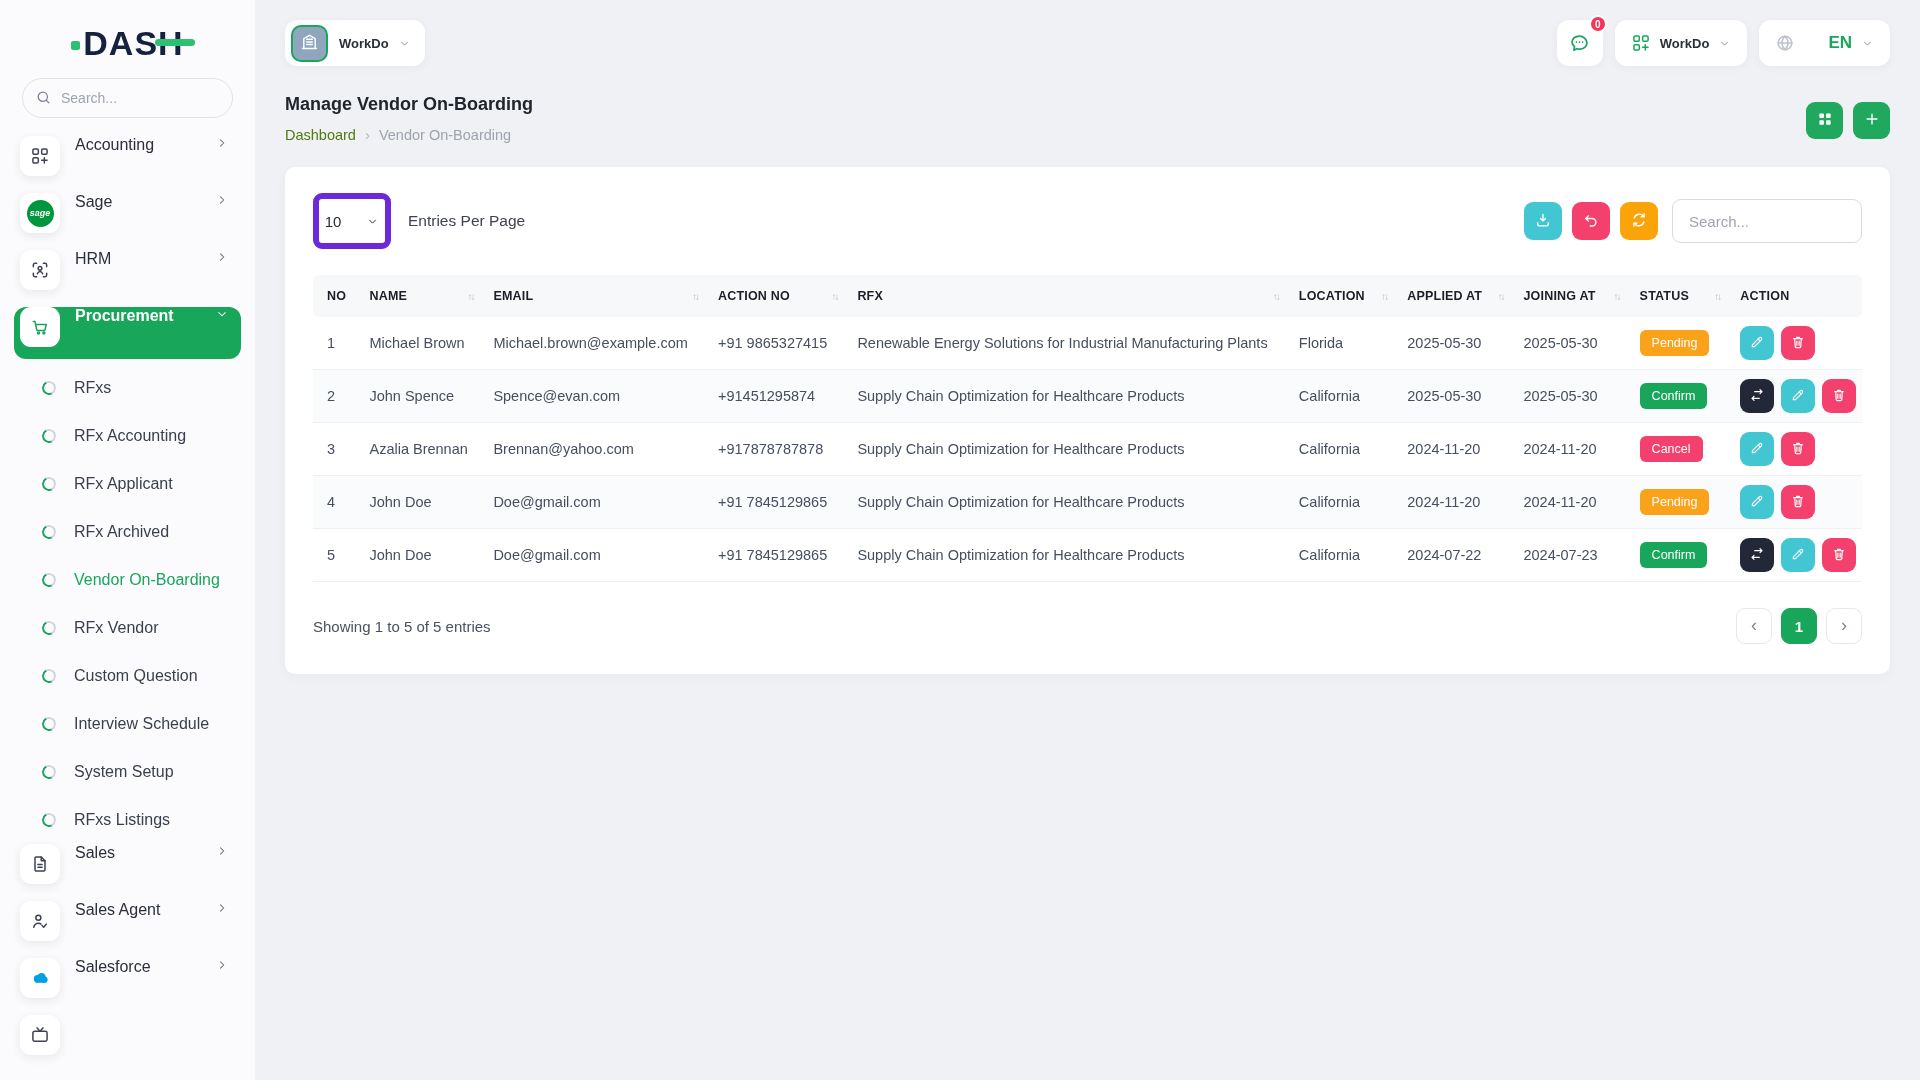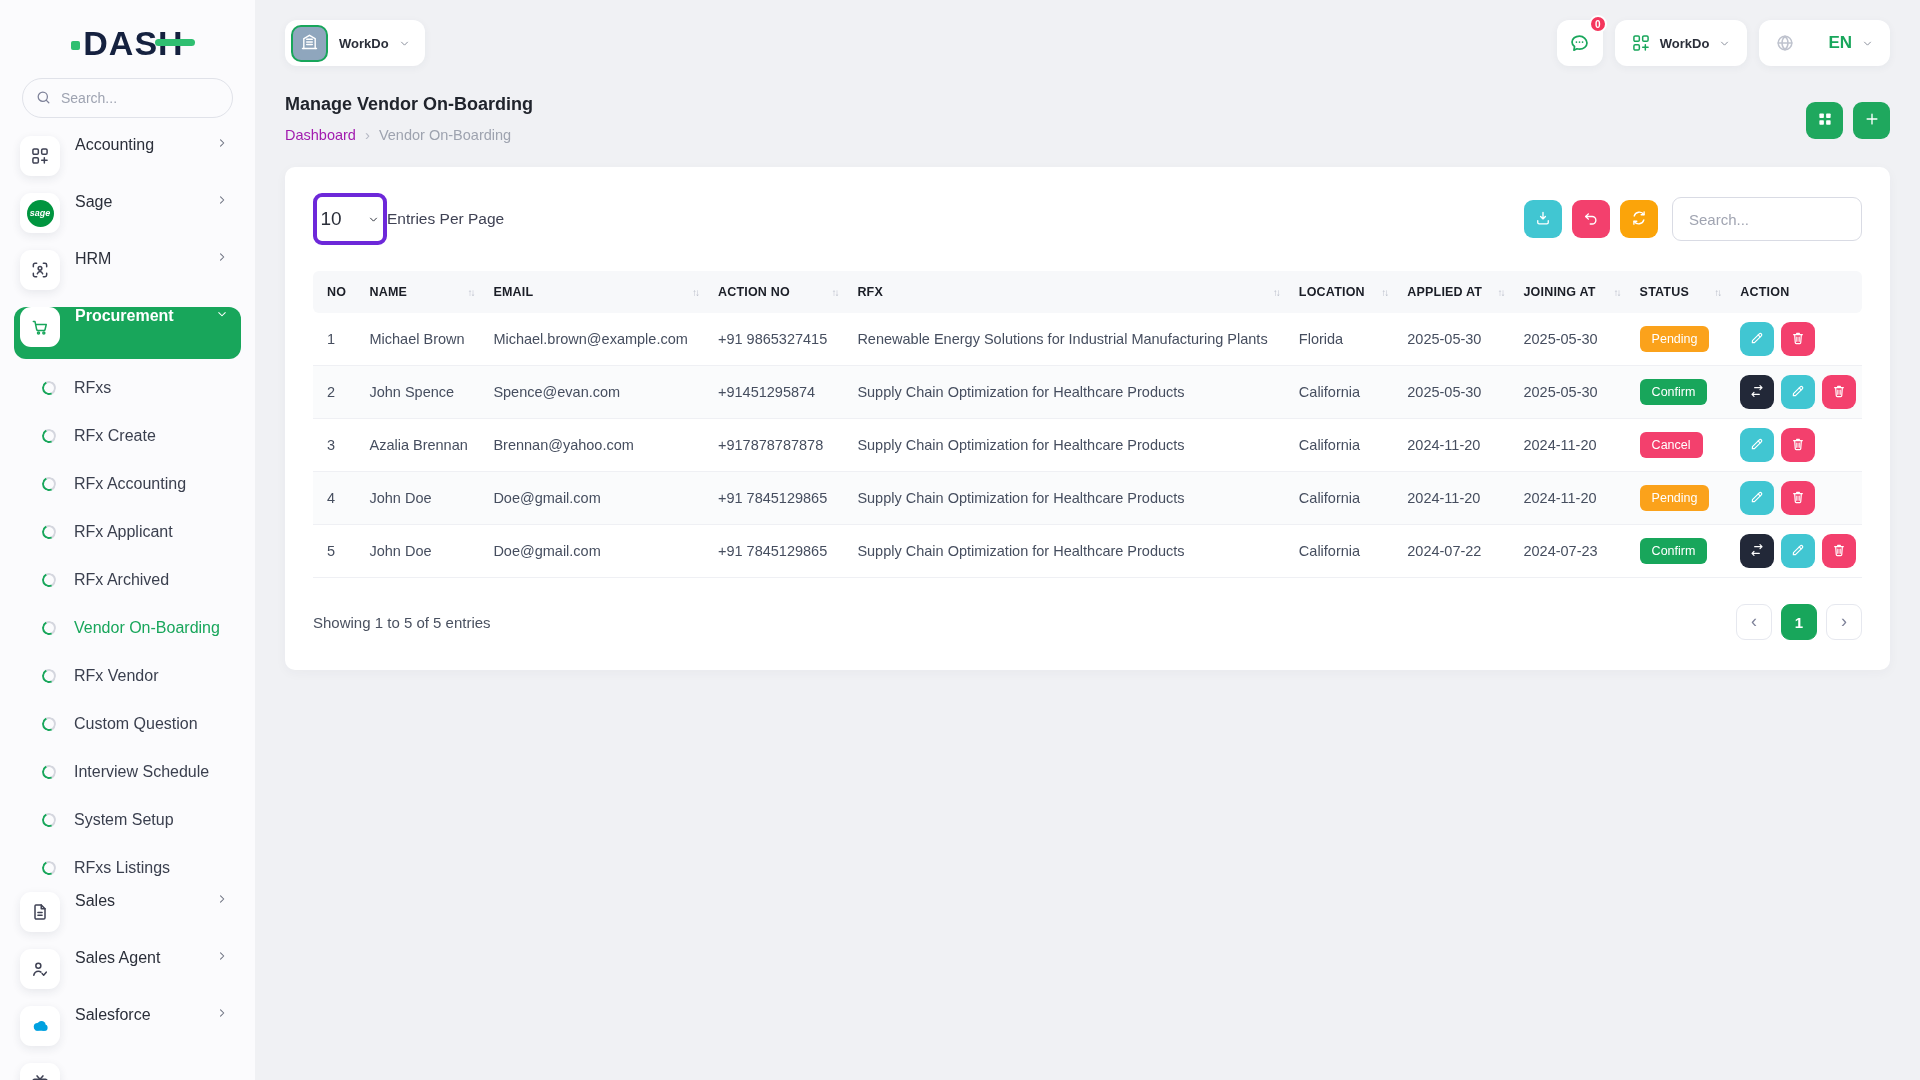--- a/index.html
+++ b/index.html
@@ -67,34 +67,34 @@
     background:#f4365c;color:#fff;font-size:10px;font-weight:700;display:flex;align-items:center;
     justify-content:center;border:2px solid #fff;box-sizing:border-box;padding:0 3px;}
   .g-ic{color:#18a65b;display:flex;margin-right:9px;}
   .g-ic svg{width:20px;height:20px;}
   .globe-ic{color:#bfc3ce;display:flex;margin-right:9px;}
   .globe-ic svg{width:20px;height:20px;}
   .lang-label{font-size:17px;font-weight:700;color:#18a65b;margin-left:24px;}
   .page-head{display:flex;justify-content:space-between;align-items:flex-start;padding:16px 30px 0;}
   .page-head h1{margin:0 0 11px;font-size:18px;font-weight:700;color:#20242c;}
   .crumbs{font-size:14.5px;display:flex;align-items:center;gap:9px;}
-  .crumbs a{color:#a21caf;text-decoration:none;cursor:pointer;}
+  .crumbs a{color:#4d7c0f;text-decoration:none;cursor:pointer;}
   .crumb-sep{color:#b5b9c4;font-size:15px;}
   .crumb-cur{color:#9ea3af;}
   .head-actions{display:flex;gap:10px;margin-top:8px;}
   .green-btn{width:37px;height:37px;border:none;border-radius:9px;background:#1fa85e;color:#fff;
     display:flex;align-items:center;justify-content:center;cursor:pointer;}
   .green-btn svg{width:18px;height:18px;}
   
   .card{margin:24px 30px 0;background:#fff;border-radius:10px;padding:26px 28px 30px;
     box-shadow:0 3px 12px rgba(40,50,70,.04);}
   .controls{display:flex;align-items:center;margin-bottom:26px;}
-  .select{width:66px;height:44px;border:4px solid #6d28d9;border-radius:9px;display:flex;
-    align-items:center;justify-content:center;gap:25px;font-size:19px;color:#2b2f3a;cursor:pointer;}
-  .entries-label{font-size:15.5px;color:#3f4254;}
+  .select{width:66px;height:44px;border:6px solid #6d28d9;border-radius:9px;display:flex;
+    align-items:center;justify-content:center;gap:25px;font-size:15px;color:#2b2f3a;cursor:pointer;}
+  .entries-label{margin-left:17px;font-size:15.5px;color:#3f4254;}
   .spacer{flex:1;}
   .icon-btn{width:38px;height:38px;border:none;border-radius:9px;color:#fff;display:flex;
     align-items:center;justify-content:center;cursor:pointer;margin-left:10px;}
   .icon-btn svg{width:18px;height:18px;}
   .icon-btn.teal{background:#41c6d2;}
   .icon-btn.pink{background:#f3406d;}
   .icon-btn.orange{background:#fba40a;}
   .search-input{width:190px;height:44px;box-sizing:border-box;border:1px solid #d9dbe4;border-radius:9px;
     padding:0 16px;font-size:15px;color:#3f4254;margin-left:14px;outline:none;font-family:inherit;}
   .search-input::placeholder{color:#a0a4b1;}
@@ -196,24 +196,20 @@
         <span class="menu-label">Procurement</span>
         <span class="menu-chevron">
           <svg viewBox="0 0 24 24" fill="none" stroke="currentColor" stroke-width="1.8" stroke-linecap="round" stroke-linejoin="round">
             <path d="M6.5 9.5l5.5 5.5 5.5-5.5"></path>
           </svg>
         </span>
       </div>
       <div class="sub-item">
         <span class="sub-bullet"></span>
         <span class="sub-label">RFxs</span>
-      </div>
-      <div class="sub-item">
-        <span class="sub-bullet"></span>
-        <span class="sub-label">RFx Create</span>
       </div>
       <div class="sub-item">
         <span class="sub-bullet"></span>
         <span class="sub-label">RFx Accounting</span>
       </div>
       <div class="sub-item">
         <span class="sub-bullet"></span>
         <span class="sub-label">RFx Applicant</span>
       </div>
       <div class="sub-item">

